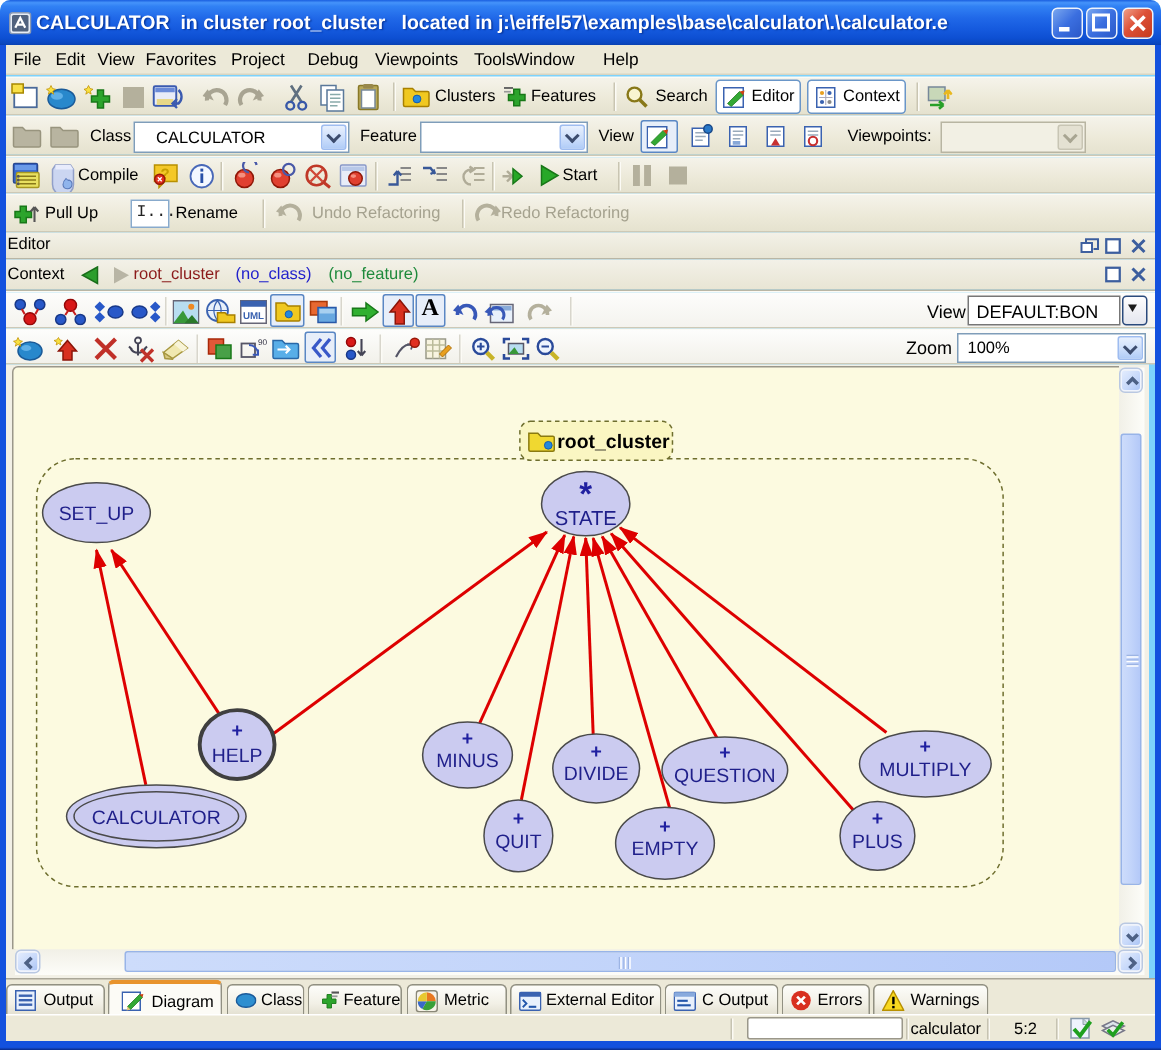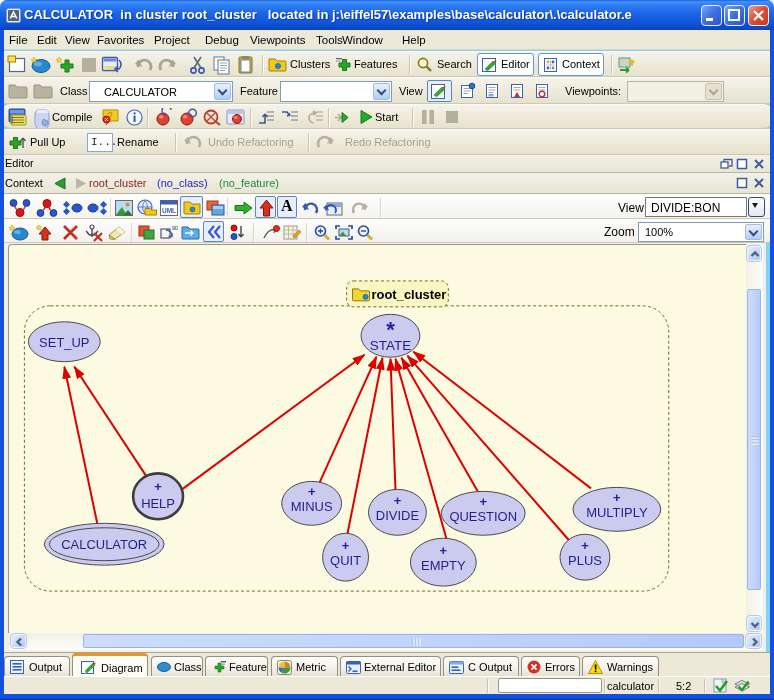--- a/index.html
+++ b/index.html
@@ -14,21 +14,21 @@
 #btnmax  { left:724px; background:linear-gradient(135deg,#7aa7ef 0%,#3b6fe0 50%,#2a58c8 100%); }
 #btncls  { left:748px; background:linear-gradient(135deg,#f0a088 0%,#dd5037 45%,#c63b1f 100%); }
 #sideL { position:absolute; left:0; top:30px; width:4px; height:664px; background:#1351de; z-index:9; }
 #sideR { position:absolute; left:770px; top:30px; width:4px; height:664px; background:#1351de; z-index:9; }
 #sideB { position:absolute; left:0; top:694px; width:774px; height:6px; background:linear-gradient(180deg,#1351de 0%,#1351de 70%,#092a86 100%); z-index:9; }
 #menubar { position:absolute; left:0; top:30px; width:774px; height:20px; background:#ece9d8; border-bottom:1px solid #d8d5c2; }
 .mi { position:absolute; top:4px; font-size:11.5px; color:#000; }
 .row { position:absolute; left:0; width:774px; background:linear-gradient(180deg,#f5f3ea 0%,#ece9d8 60%,#e5e2cf 100%); border-top:1px solid #fbfaf4; border-bottom:1px solid #cdc9b6; }
 #tb1 { top:51px; height:26px; }
 #tb2 { top:77px; height:27px; }
-#tb3 { top:104px; height:25px;border-radius:11px; }
+#tb3 { top:104px; height:25px; }
 #tb4 { top:129px; height:26px; }
 #edhdr { position:absolute; left:0; top:155px; width:774px; height:18px; background:linear-gradient(180deg,#f3f1e8,#e8e5d4); border-bottom:1px solid #b9b6a5; font-size:11px; }
 #ctxrow { position:absolute; left:0; top:173px; width:774px; height:21px; background:linear-gradient(180deg,#f3f1e8,#e8e5d4); border-bottom:1px solid #b9b6a5; font-size:11px; }
 #dtb1 { top:194px; height:25px; background:linear-gradient(180deg,#fdfdfc,#f4f3ee); }
 #dtb2 { top:219px; height:24px; background:linear-gradient(180deg,#fdfdfc,#f2f1ea); }
 .ic { position:absolute; }
 .lbl { position:absolute; font-size:11px; color:#000; white-space:nowrap; }
 .pressed { border:1px solid #5a87c4; background:#e7eef9; border-radius:2px; }
 .vsep { position:absolute; top:3px; width:2px; height:19px; border-left:1px solid #c9c5b2; border-right:1px solid #fcfbf6; }
 .combo { position:absolute; background:#fff; border:1px solid #7f9db9; font-size:11px; }
@@ -358,21 +358,21 @@
     <span class="lbl" style="left:117px;top:6px">Rename</span>
     <svg class="ic" style="left:184px;top:4px" width="19" height="16" viewBox="0 0 19 16">
         <path d="M15 13 a6.5 6.5 0 1 0 -12 -3" fill="none" stroke="#b4b09c" stroke-width="2.6"></path>
         <path d="M0 7 L7 10 L3.5 3 Z" fill="#b4b09c"></path>
       </svg>
     <span class="lbl" style="left:208px;top:6px;color:#a5a28f">Undo Refactoring</span>
     <svg class="ic" style="left:315px;top:4px" width="19" height="16" viewBox="0 0 19 16">
         <path d="M4 13 a6.5 6.5 0 1 1 12 -3" fill="none" stroke="#b4b09c" stroke-width="2.6"></path>
         <path d="M19 7 L12 10 L15.5 3 Z" fill="#b4b09c"></path>
       </svg>
-    <span class="lbl" style="left:345px;top:6px;color:#a5a28f">Redo Refactoring</span>
+    <span class="lbl" style="left:334px;top:6px;color:#a5a28f">Redo Refactoring</span>
   </div>
   <div id="edhdr">
       <span style="position:absolute;left:5px;top:2px">Editor</span>
     <svg class="ic" style="left:720px;top:3px" width="13" height="12" viewBox="0 0 13 12">
         <rect x="1" y="4" width="7" height="6" fill="#fff" stroke="#3c5e9e" stroke-width="1.3"></rect>
         <path d="M4 4 V1.5 H12 V8 H9" fill="none" stroke="#3c5e9e" stroke-width="1.3"></path>
       </svg>
     <svg class="ic" style="left:736px;top:3px" width="12" height="12" viewBox="0 0 12 12">
         <rect x="1.5" y="1.5" width="9" height="9" fill="#fff" stroke="#3c5e9e" stroke-width="1.5"></rect>
       </svg>
@@ -471,21 +471,21 @@
         <rect x="6" y="5" width="13" height="3" fill="#88aad8"></rect>
         <path d="M13 14 a5 5 0 1 0 -9 -2.5" fill="none" stroke="#3858b8" stroke-width="2"></path>
         <path d="M1 9 L7 11.5 L4.5 5.5 Z" fill="#3858b8"></path>
       </svg>
     <svg class="ic" style="left:350px;top:5px" width="18" height="16" viewBox="0 0 18 16">
         <path d="M4 13 a6 6 0 1 1 11 -3" fill="none" stroke="#b4b09c" stroke-width="2.4"></path>
         <path d="M18 7 L11 10 L14.5 3 Z" fill="#b4b09c"></path>
       </svg>
     <span class="lbl" style="left:618px;top:6px;font-size:12px">View</span>
     <div style="position:absolute;left:645px;top:2px;width:102px;height:20px;background:#fff;border:1px solid #777">
-      <span style="position:absolute;left:5px;top:3px;font-size:12px">DIVIDE:BON</span>
+      <span style="position:absolute;left:5px;top:3px;font-size:12px">DEFAULT:BON</span>
     </div>
     <div style="position:absolute;left:748px;top:2px;width:17px;height:20px;background:linear-gradient(180deg,#fdfdfe,#e4e6ee);border:1.5px solid #2a4a7c;border-radius:3px">
       <div style="position:absolute;left:3px;top:5px;width:0;height:0;border-left:3.5px solid transparent;border-right:3.5px solid transparent;border-top:5px solid #1a1a1a"></div>
     </div>
   </div>
   <div class="row" id="dtb2">
     <div class="vsep" style="left:131px;border-left-color:#d8d6cc"></div>
       <div class="vsep" style="left:253px;border-left-color:#d8d6cc"></div>
       <div class="vsep" style="left:306px;border-left-color:#d8d6cc"></div>
     <svg class="ic" style="left:8px;top:4px" width="22" height="17" viewBox="0 0 22 17">

